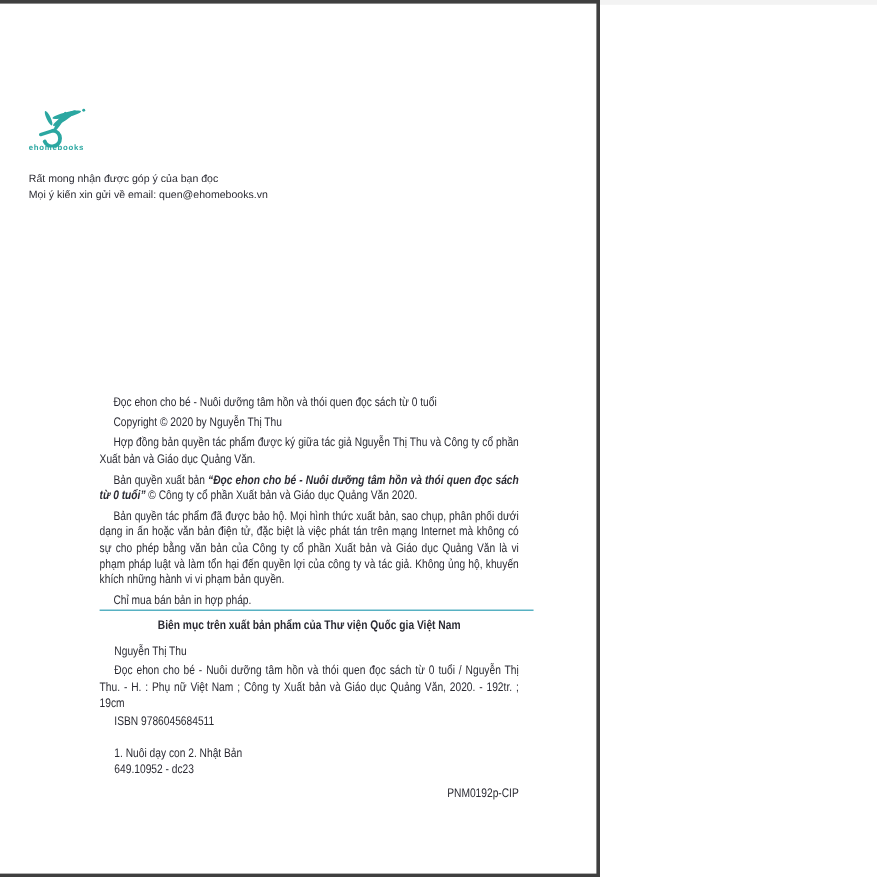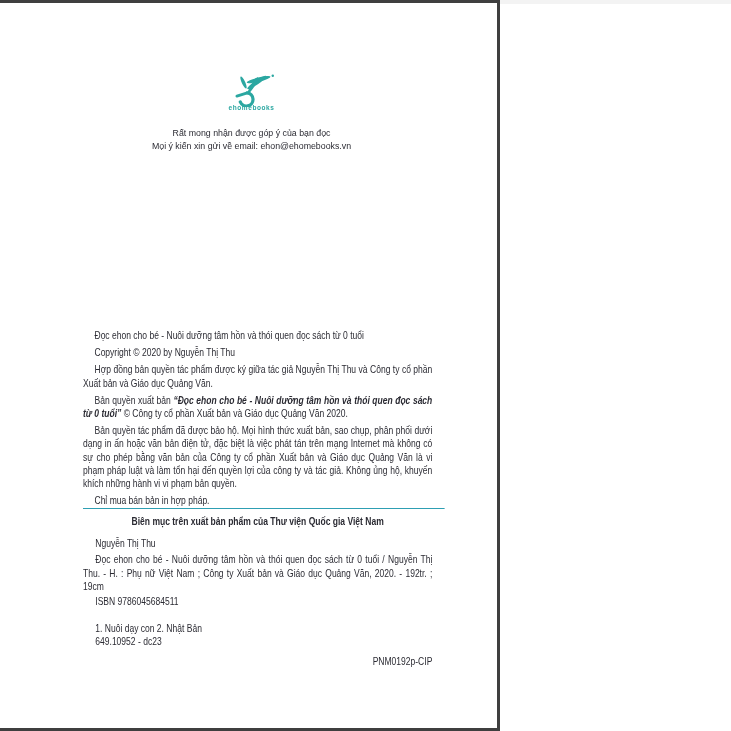--- a/index.html
+++ b/index.html
@@ -13,22 +13,22 @@
     background:#ffffff;
     border-top:3px solid #3f3f3f;
     border-right:3px solid #3f3f3f;
     border-bottom:3px solid #3f3f3f;
   }
   .top-strip{
     position:absolute;left:500px;top:0;right:0;height:4px;background:#f3f3f3;
   }
   
   .brand{
-    position:absolute;top:70px;left:0;width:100%;
-    text-align:center;padding-left:6px;box-sizing:border-box;
+    position:absolute;top:86px;left:0;width:100%;
+    text-align:left;padding-left:24px;box-sizing:border-box;
   }
   .logo-wrap{display:inline-block;line-height:0;}
   .wordmark{
     display:block;font-size:6.5px;letter-spacing:0.6px;color:#2ba7a1;
     margin-top:1px;font-weight:bold;
   }
   .feedback{
     margin-top:13px;font-size:8.8px;line-height:12.8px;color:#2b2b33;
   }
   
@@ -76,21 +76,21 @@
           <ellipse cx="17" cy="10" rx="7" ry="1.8" transform="rotate(-115 17 10)"></ellipse>
           <circle cx="48" cy="3" r="1.3"></circle>
         </g>
         <path d="M21 21 a7 7 0 1 1 -7.4 9.6" fill="none" stroke="#2ba7a1" stroke-width="3.4" stroke-linecap="round"></path>
         <path d="M10 24.5 L21 21" fill="none" stroke="#2ba7a1" stroke-width="3" stroke-linecap="round"></path>
       </svg>
       <span class="wordmark">ehomebooks</span>
     </span>
     <div class="feedback">
       <div>Rất mong nhận được góp ý của bạn đọc</div>
-      <div>Mọi ý kiến xin gửi về email: ehon@ehomebooks.vn</div>
+      <div>Mọi ý kiến xin gửi về email: quen@ehomebooks.vn</div>
     </div>
   </div>
 
   <div class="textcol">
     <p>Đọc ehon cho bé - Nuôi dưỡng tâm hồn và thói quen đọc sách từ 0 tuổi</p>
     <p>Copyright © 2020 by Nguyễn Thị Thu</p>
     <p>Hợp đồng bản quyền tác phẩm được ký giữa tác giả Nguyễn Thị Thu và Công ty cổ phần Xuất bản và Giáo dục Quảng Văn.</p>
     <p><span>Bản quyền xuất bản </span><span class="rights-title">“Đọc ehon cho bé - Nuôi dưỡng tâm hồn và thói quen đọc sách từ 0 tuổi”</span><span> © Công ty cổ phần Xuất bản và Giáo dục Quảng Văn 2020.</span></p>
     <p>Bản quyền tác phẩm đã được bảo hộ. Mọi hình thức xuất bản, sao chụp, phân phối dưới dạng in ấn hoặc văn bản điện tử, đặc biệt là việc phát tán trên mạng Internet mà không có sự cho phép bằng văn bản của Công ty cổ phần Xuất bản và Giáo dục Quảng Văn là vi phạm pháp luật và làm tổn hại đến quyền lợi của công ty và tác giả. Không ủng hộ, khuyến khích những hành vi vi phạm bản quyền.</p>
     <p>Chỉ mua bán bản in hợp pháp.</p>

